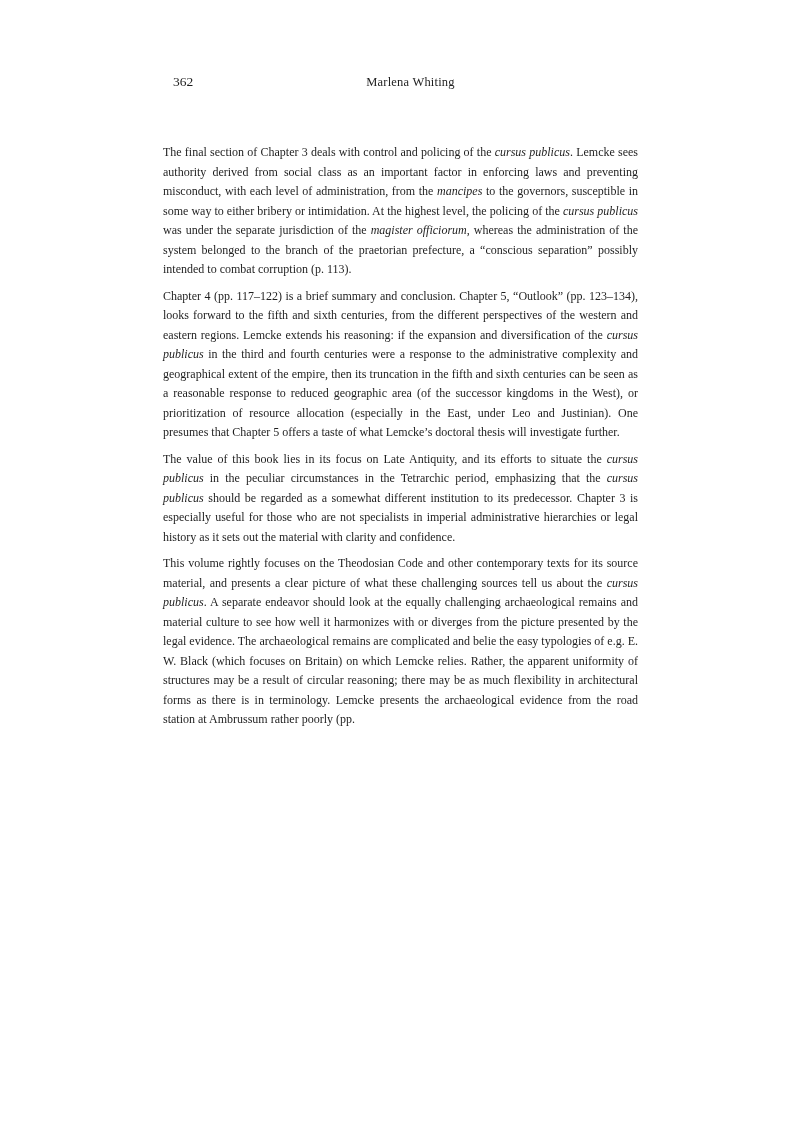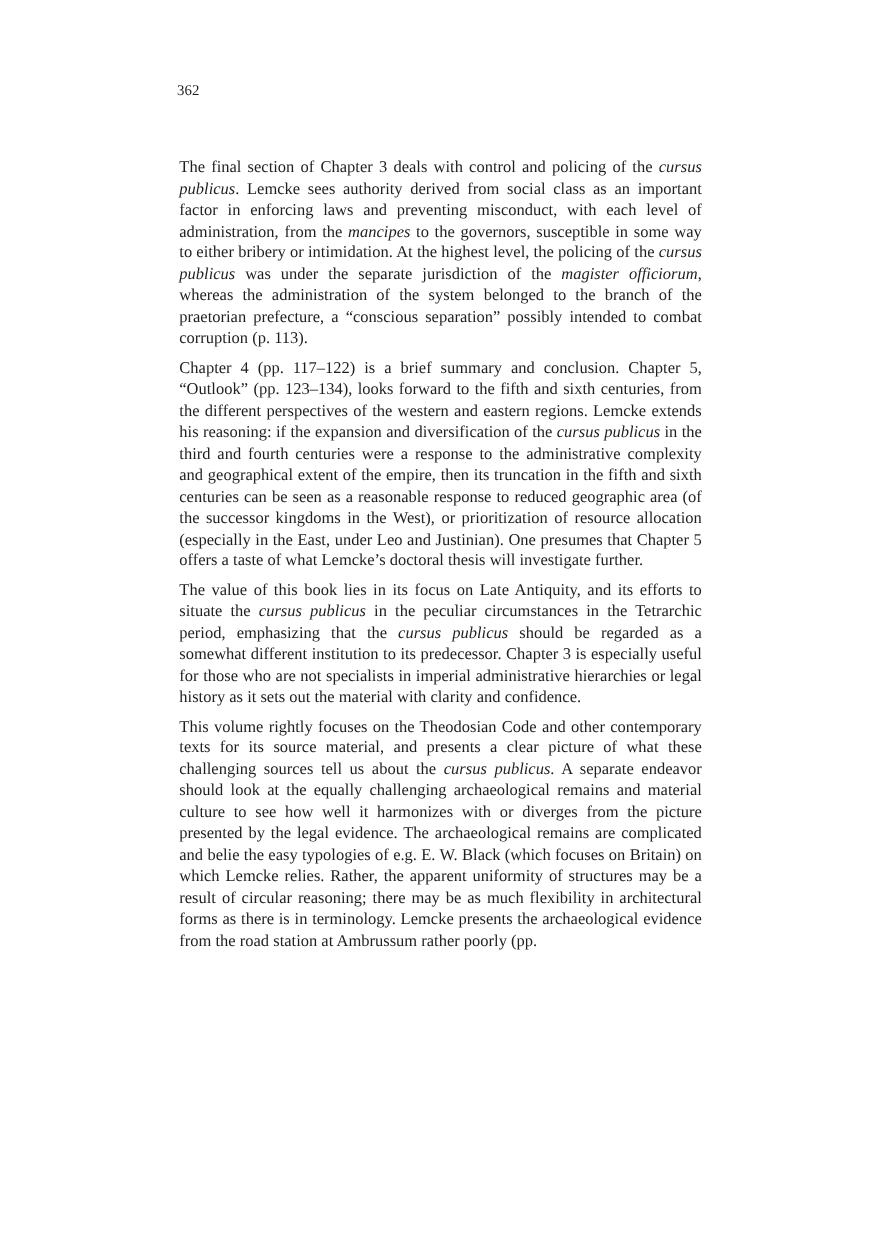--- a/index.html
+++ b/index.html
@@ -11,21 +11,21 @@
     position: relative;
     width: 800px;
     height: 1131px;
     background: var(--background, #ffffff);
     font-family: "Liberation Serif", serif;
     color: var(--text, #1e1e1e);
     overflow: hidden;
   }
   .page-header {
     position: absolute;
-    left: 161px;
+    left: 173px;
     top: 74px;
     width: 475px;
     height: 18px;
   }
   .page-number {
     position: absolute;
     left: 0;
     top: 0;
     font-size: 13.5px;
     line-height: 16px;
@@ -39,36 +39,37 @@
     letter-spacing: 0.2px;
   }
   .article-body {
     position: absolute;
     left: 163px;
     top: 143px;
     width: 475px;
   }
   .para {
     margin: 0 0 7px 0;
-    font-size: 15px;
+    font-size: 12px;
     line-height: 19.5px;
     text-align: justify;
     text-justify: inter-word;
     hyphens: auto;
     -webkit-hyphens: auto;
   }
   .para:last-child { margin-bottom: 16px; }
   .para em { font-style: italic; }
 </style>
 </head>
 <body>
 
 <div class="page">
   <header class="page-header">
     <span class="page-number">362</span>
+    <span class="running-head">Marlena Whiting</span>
   </header>
   <main class="article-body">
       <p class="para"><span>The final section of Chapter 3 deals with control and policing of the </span><em>cursus publicus</em><span>. Lemcke sees authority derived from social class as an important factor in enforcing laws and preventing misconduct, with each level of administration, from the </span><em>mancipes</em><span> to the governors, susceptible in some way to either bribery or intimidation. At the highest level, the policing of the </span><em>cursus publicus</em><span> was under the separate jurisdiction of the </span><em>magister officiorum</em><span>, whereas the administration of the system belonged to the branch of the praetorian prefecture, a “conscious separation” possibly intended to combat corruption (p. 113).</span></p>
       <p class="para"><span>Chapter 4 (pp. 117–122) is a brief summary and conclusion. Chapter 5, “Outlook” (pp. 123–134), looks forward to the fifth and sixth centuries, from the different perspectives of the western and eastern regions. Lemcke extends his reasoning: if the expansion and diversification of the </span><em>cursus publicus</em><span> in the third and fourth centuries were a response to the administrative complexity and geographical extent of the empire, then its truncation in the fifth and sixth centuries can be seen as a reasonable response to reduced geographic area (of the successor kingdoms in the West), or prioritization of resource allocation (especially in the East, under Leo and Justinian). One presumes that Chapter 5 offers a taste of what Lemcke’s doctoral thesis will investigate further.</span></p>
       <p class="para"><span>The value of this book lies in its focus on Late Antiquity, and its efforts to situate the </span><em>cursus publicus</em><span> in the peculiar circumstances in the Tetrarchic period, emphasizing that the </span><em>cursus publicus</em><span> should be regarded as a somewhat different institution to its predecessor. Chapter 3 is especially useful for those who are not specialists in imperial administrative hierarchies or legal history as it sets out the material with clarity and confidence.</span></p>
       <p class="para"><span>This volume rightly focuses on the Theodosian Code and other contemporary texts for its source material, and presents a clear picture of what these challenging sources tell us about the </span><em>cursus publicus</em><span>. A separate endeavor should look at the equally challenging archaeological remains and material culture to see how well it harmonizes with or diverges from the picture presented by the legal evidence. The archaeological remains are complicated and belie the easy typologies of e.g. E. W. Black (which focuses on Britain) on which Lemcke relies. Rather, the apparent uniformity of structures may be a result of circular reasoning; there may be as much flexibility in architectural forms as there is in terminology. Lemcke presents the archaeological evidence from the road station at Ambrussum rather poorly (pp.</span></p>
     </main>
 </div>
 
 </body></html>

